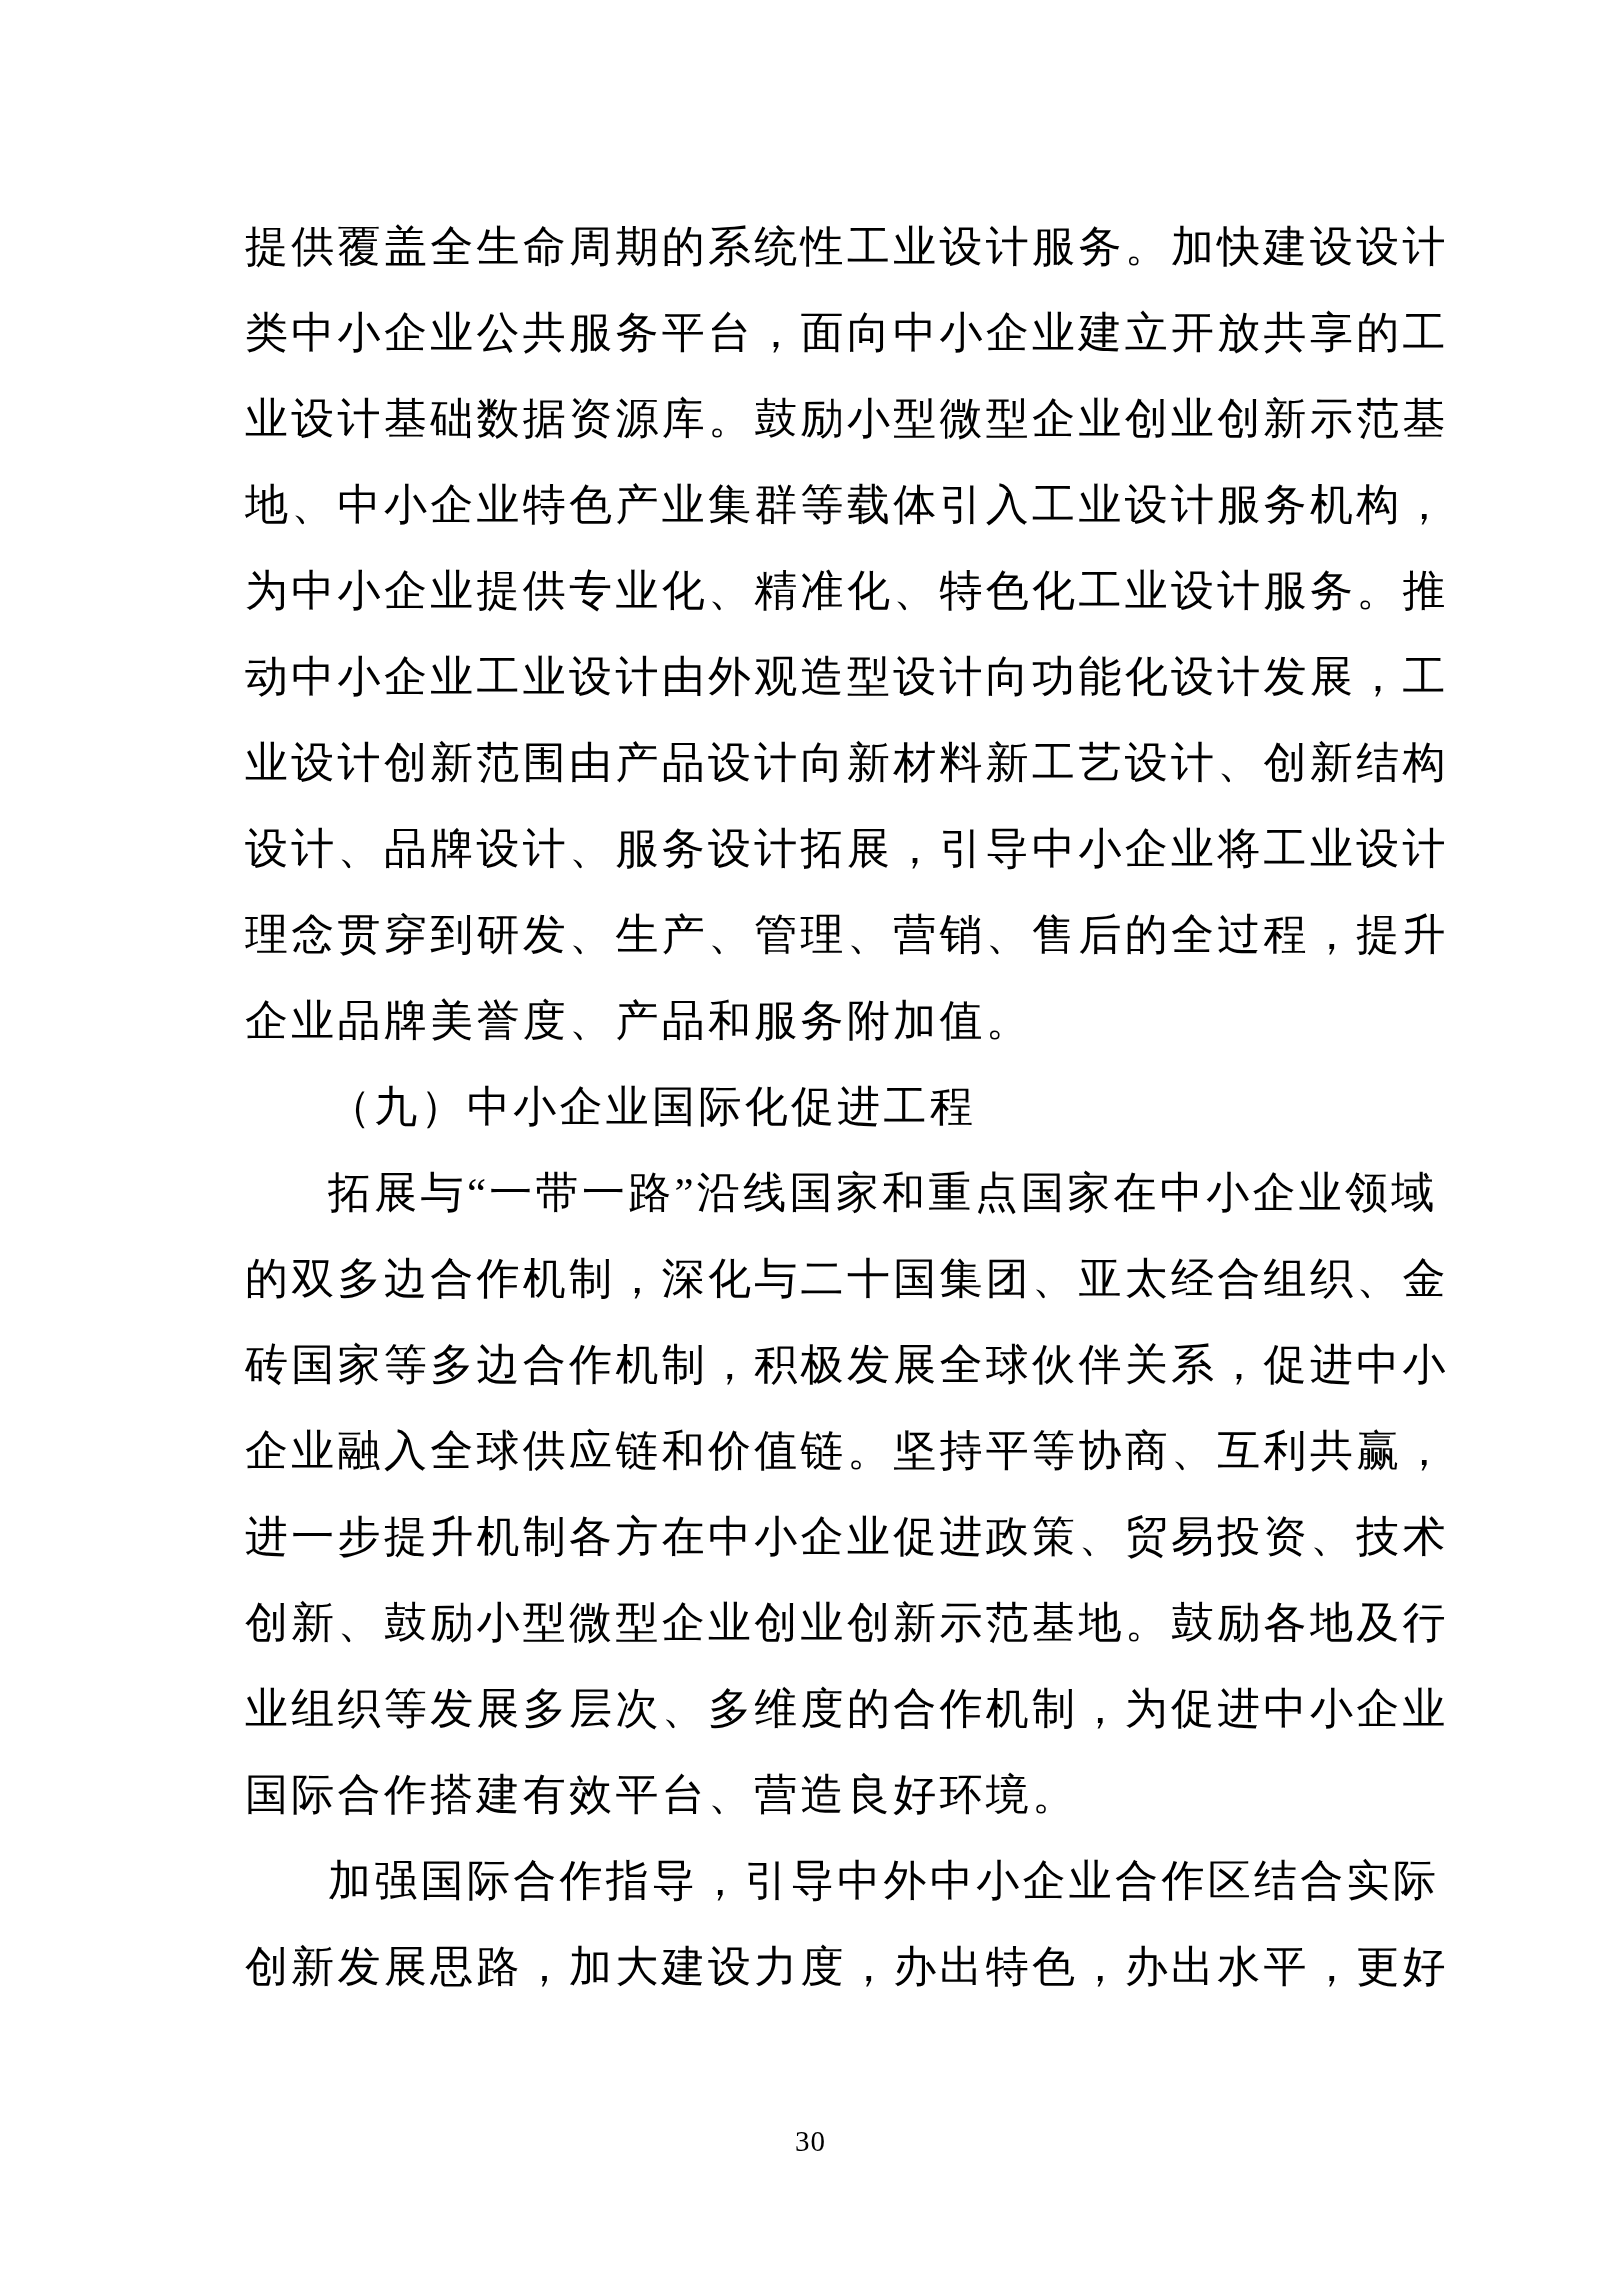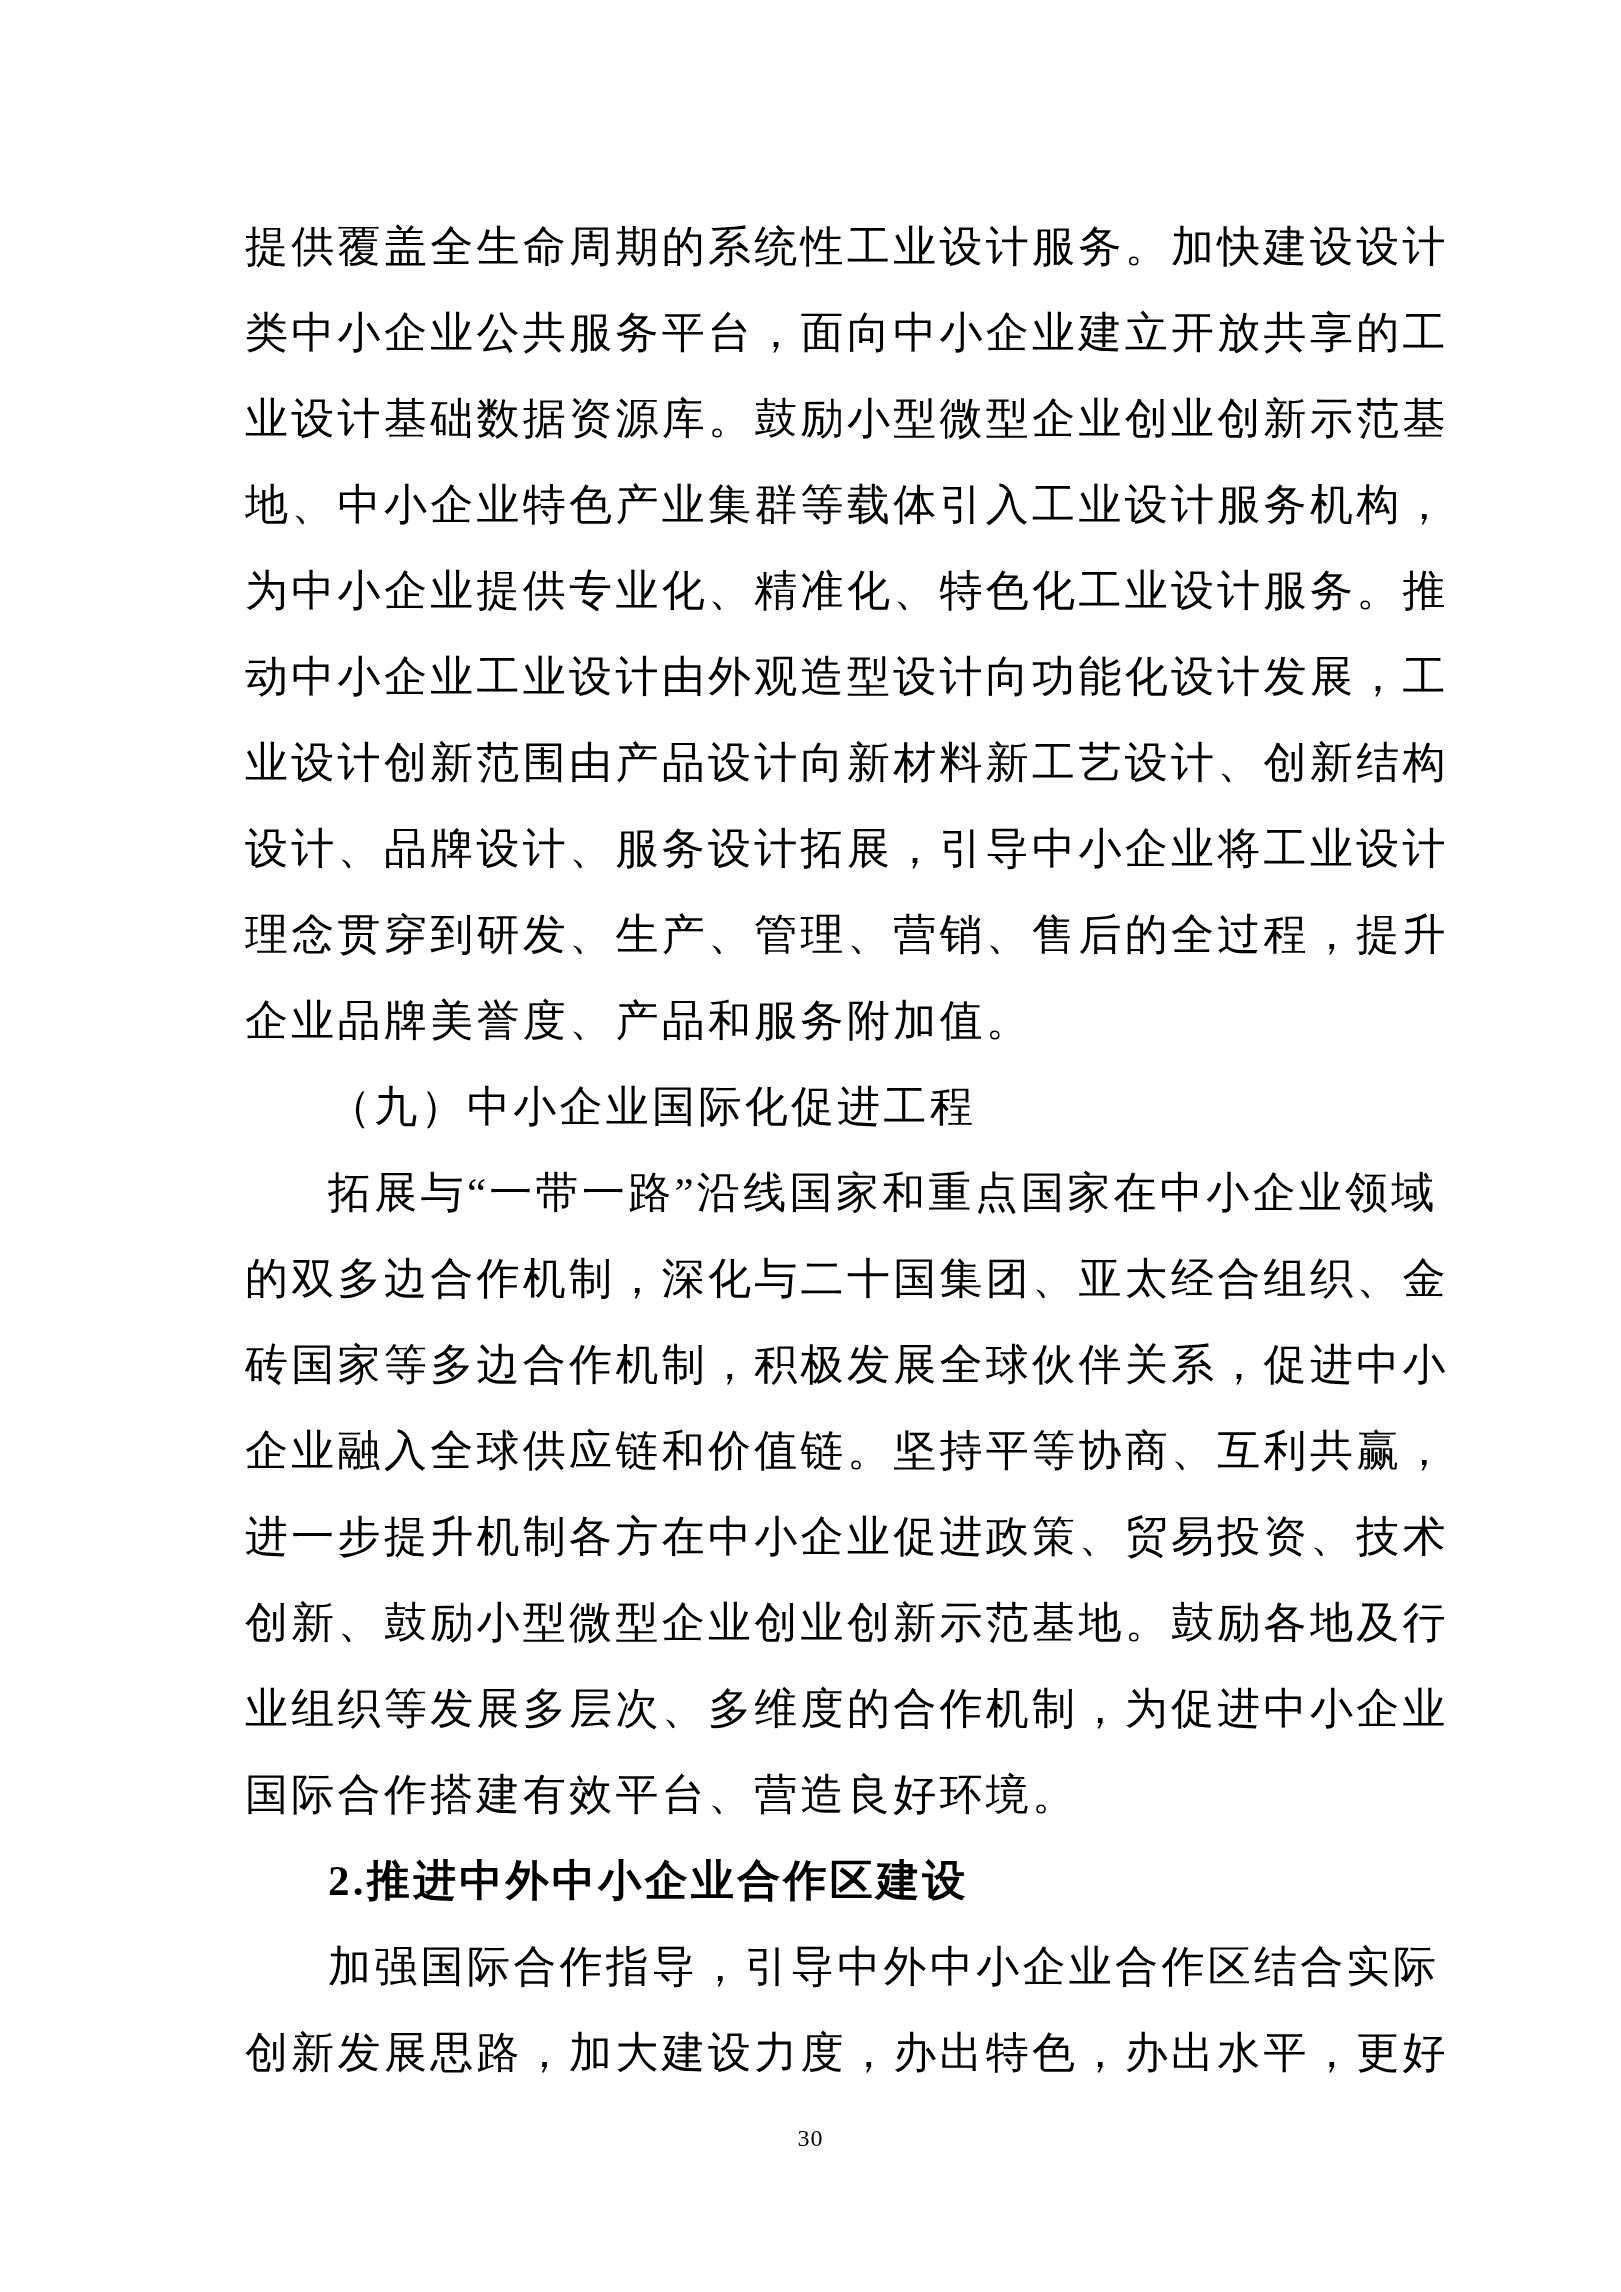--- a/index.html
+++ b/index.html
@@ -33,30 +33,29 @@
     font-weight: normal;
   }
   .para.no-indent { text-indent: 0; }
   .heading-l4 { font-weight: bold; }
   .page-number {
     position: absolute;
     left: 0;
     top: 2125px;
     width: 100%;
     text-align: center;
-    font-size: 24px;
+    font-size: 29px;
     letter-spacing: 1px;
   }
 </style>
 </head>
 <body>
 
 <div class="page">
   <div class="content">
     <p class="para no-indent">提供覆盖全生命周期的系统性工业设计服务。加快建设设计类中小企业公共服务平台，面向中小企业建立开放共享的工业设计基础数据资源库。鼓励小型微型企业创业创新示范基地、中小企业特色产业集群等载体引入工业设计服务机构，为中小企业提供专业化、精准化、特色化工业设计服务。推动中小企业工业设计由外观造型设计向功能化设计发展，工业设计创新范围由产品设计向新材料新工艺设计、创新结构设计、品牌设计、服务设计拓展，引导中小企业将工业设计理念贯穿到研发、生产、管理、营销、售后的全过程，提升企业品牌美誉度、产品和服务附加值。</p>
     <p class="heading-l3">（九）中小企业国际化促进工程</p>
     <p class="para">拓展与“一带一路”沿线国家和重点国家在中小企业领域的双多边合作机制，深化与二十国集团、亚太经合组织、金砖国家等多边合作机制，积极发展全球伙伴关系，促进中小企业融入全球供应链和价值链。坚持平等协商、互利共赢，进一步提升机制各方在中小企业促进政策、贸易投资、技术创新、鼓励小型微型企业创业创新示范基地。鼓励各地及行业组织等发展多层次、多维度的合作机制，为促进中小企业国际合作搭建有效平台、营造良好环境。</p>
-    <p class="heading-l4">2.推进中外中小企业合作区建设</p>
     <p class="para">加强国际合作指导，引导中外中小企业合作区结合实际创新发展思路，加大建设力度，办出特色，办出水平，更好</p>
   </div>
   <div class="page-number">30</div>
 </div>
 
 
 </body></html>

